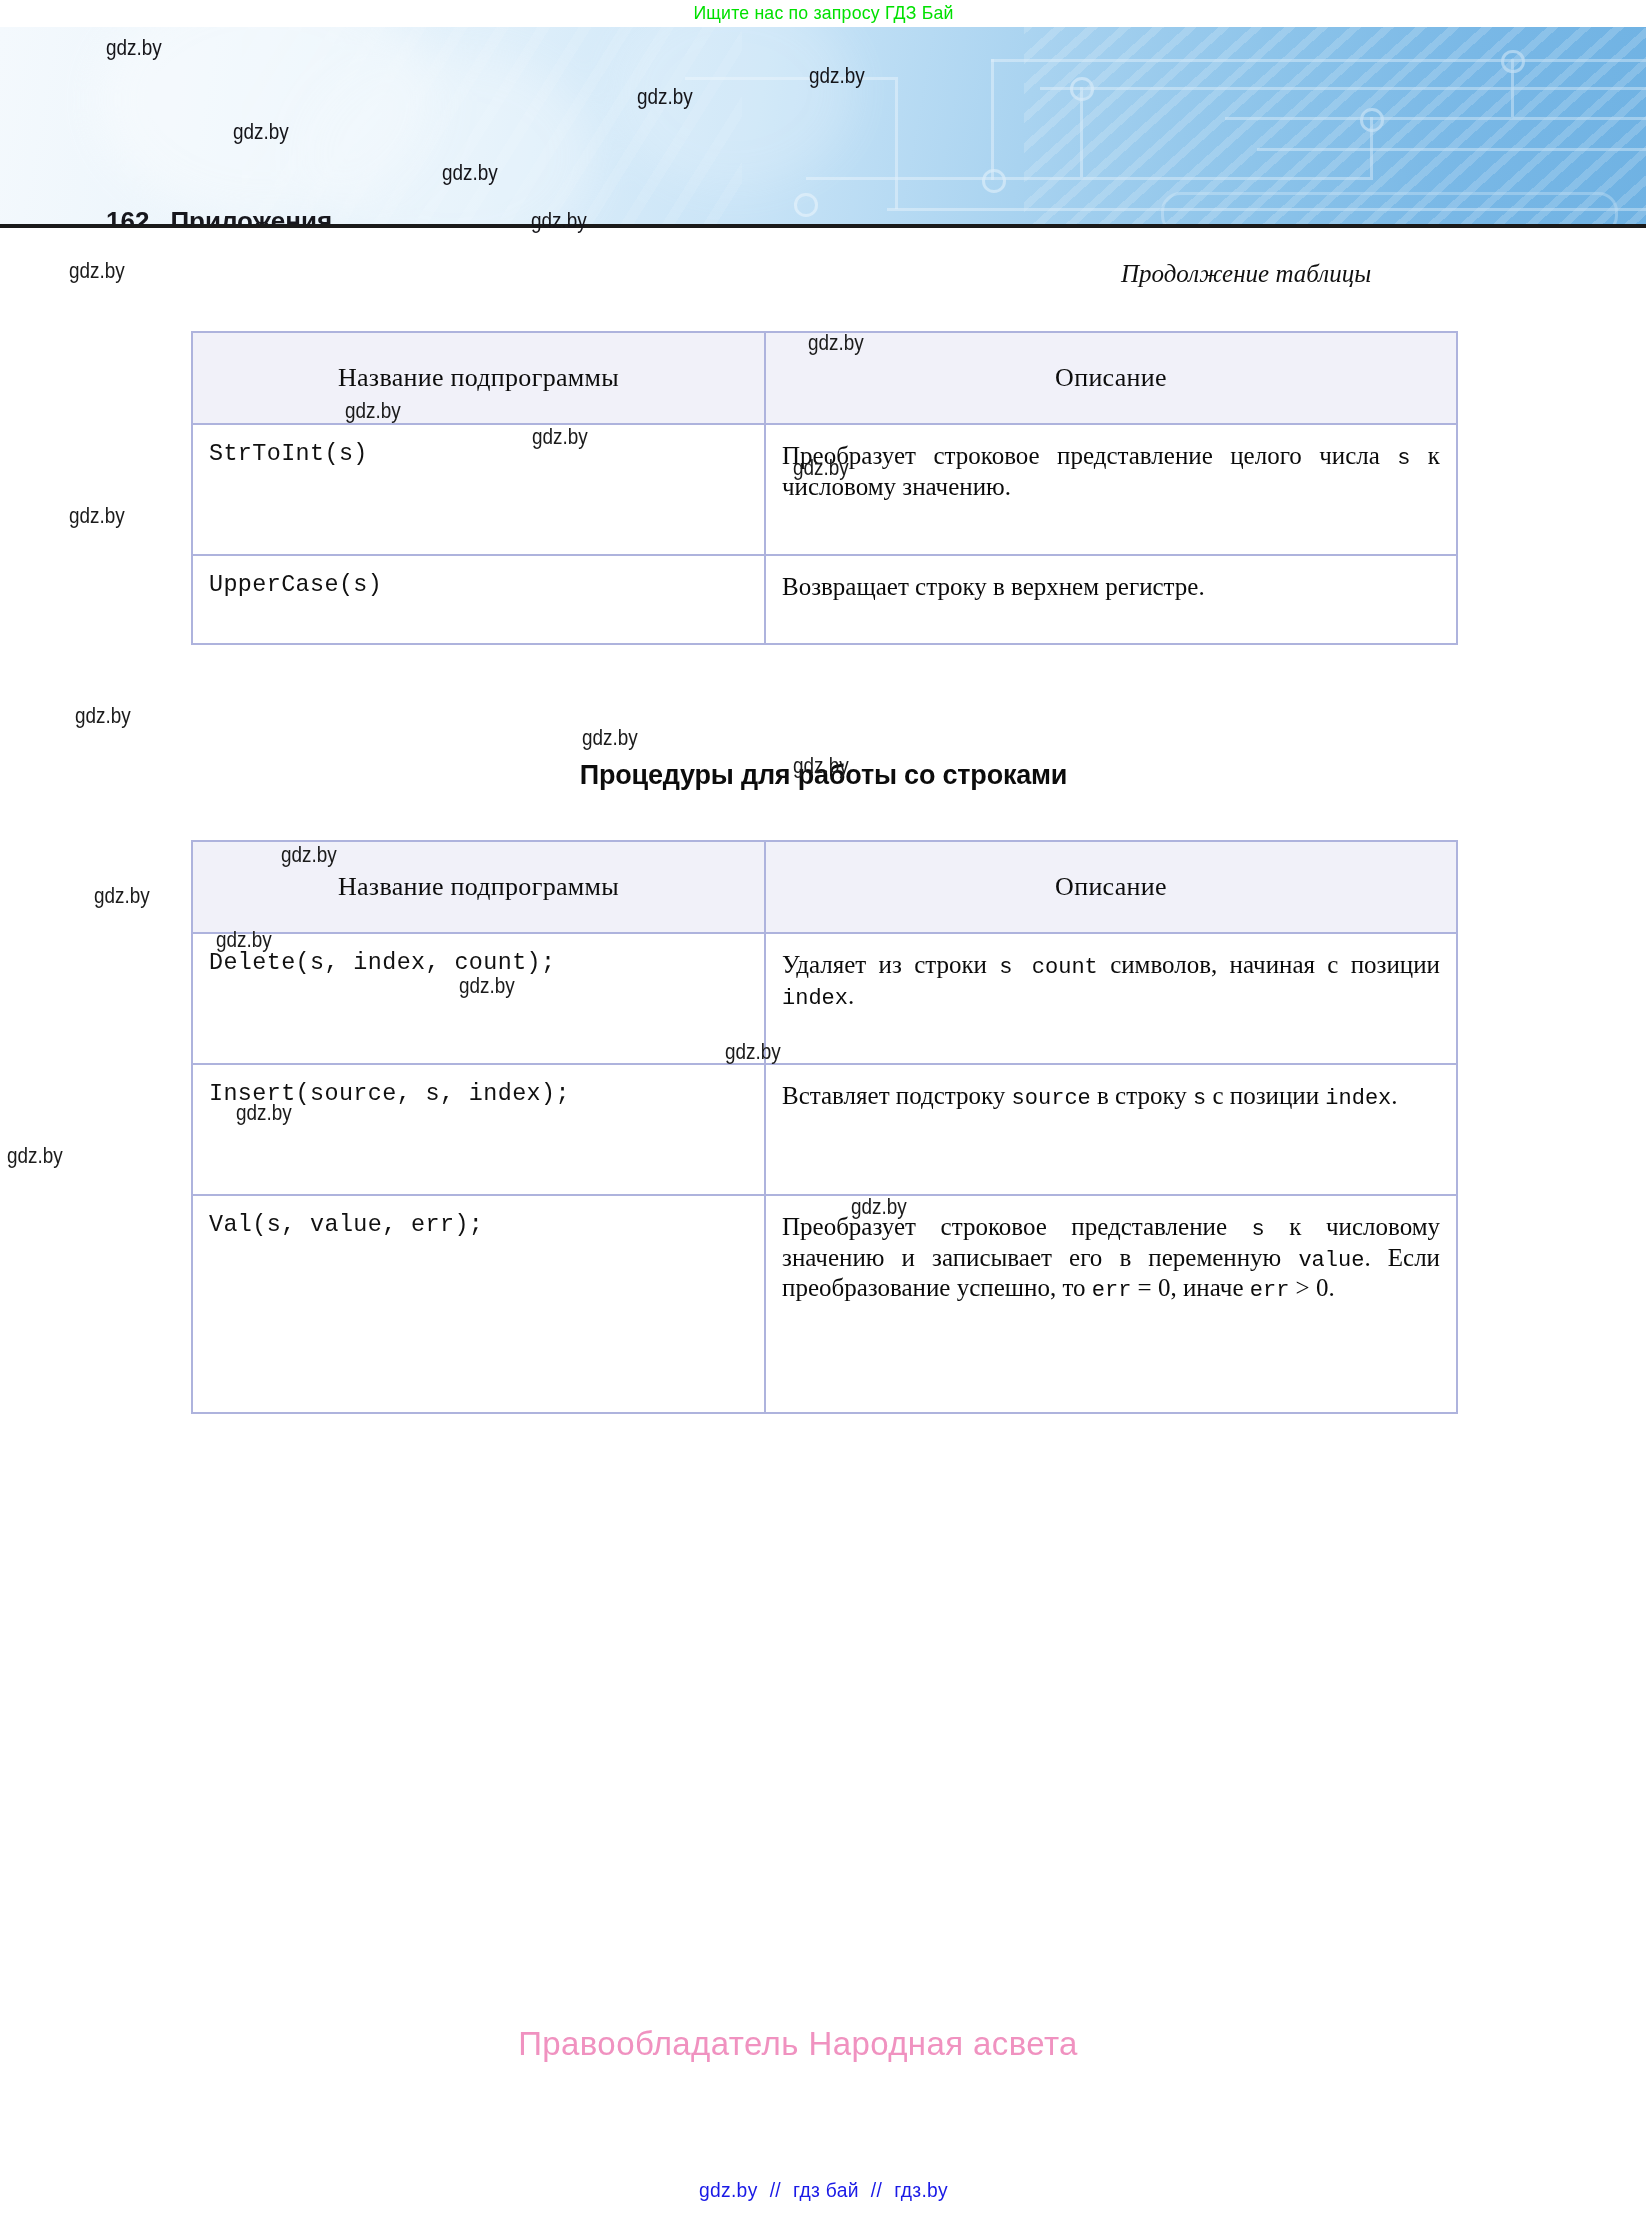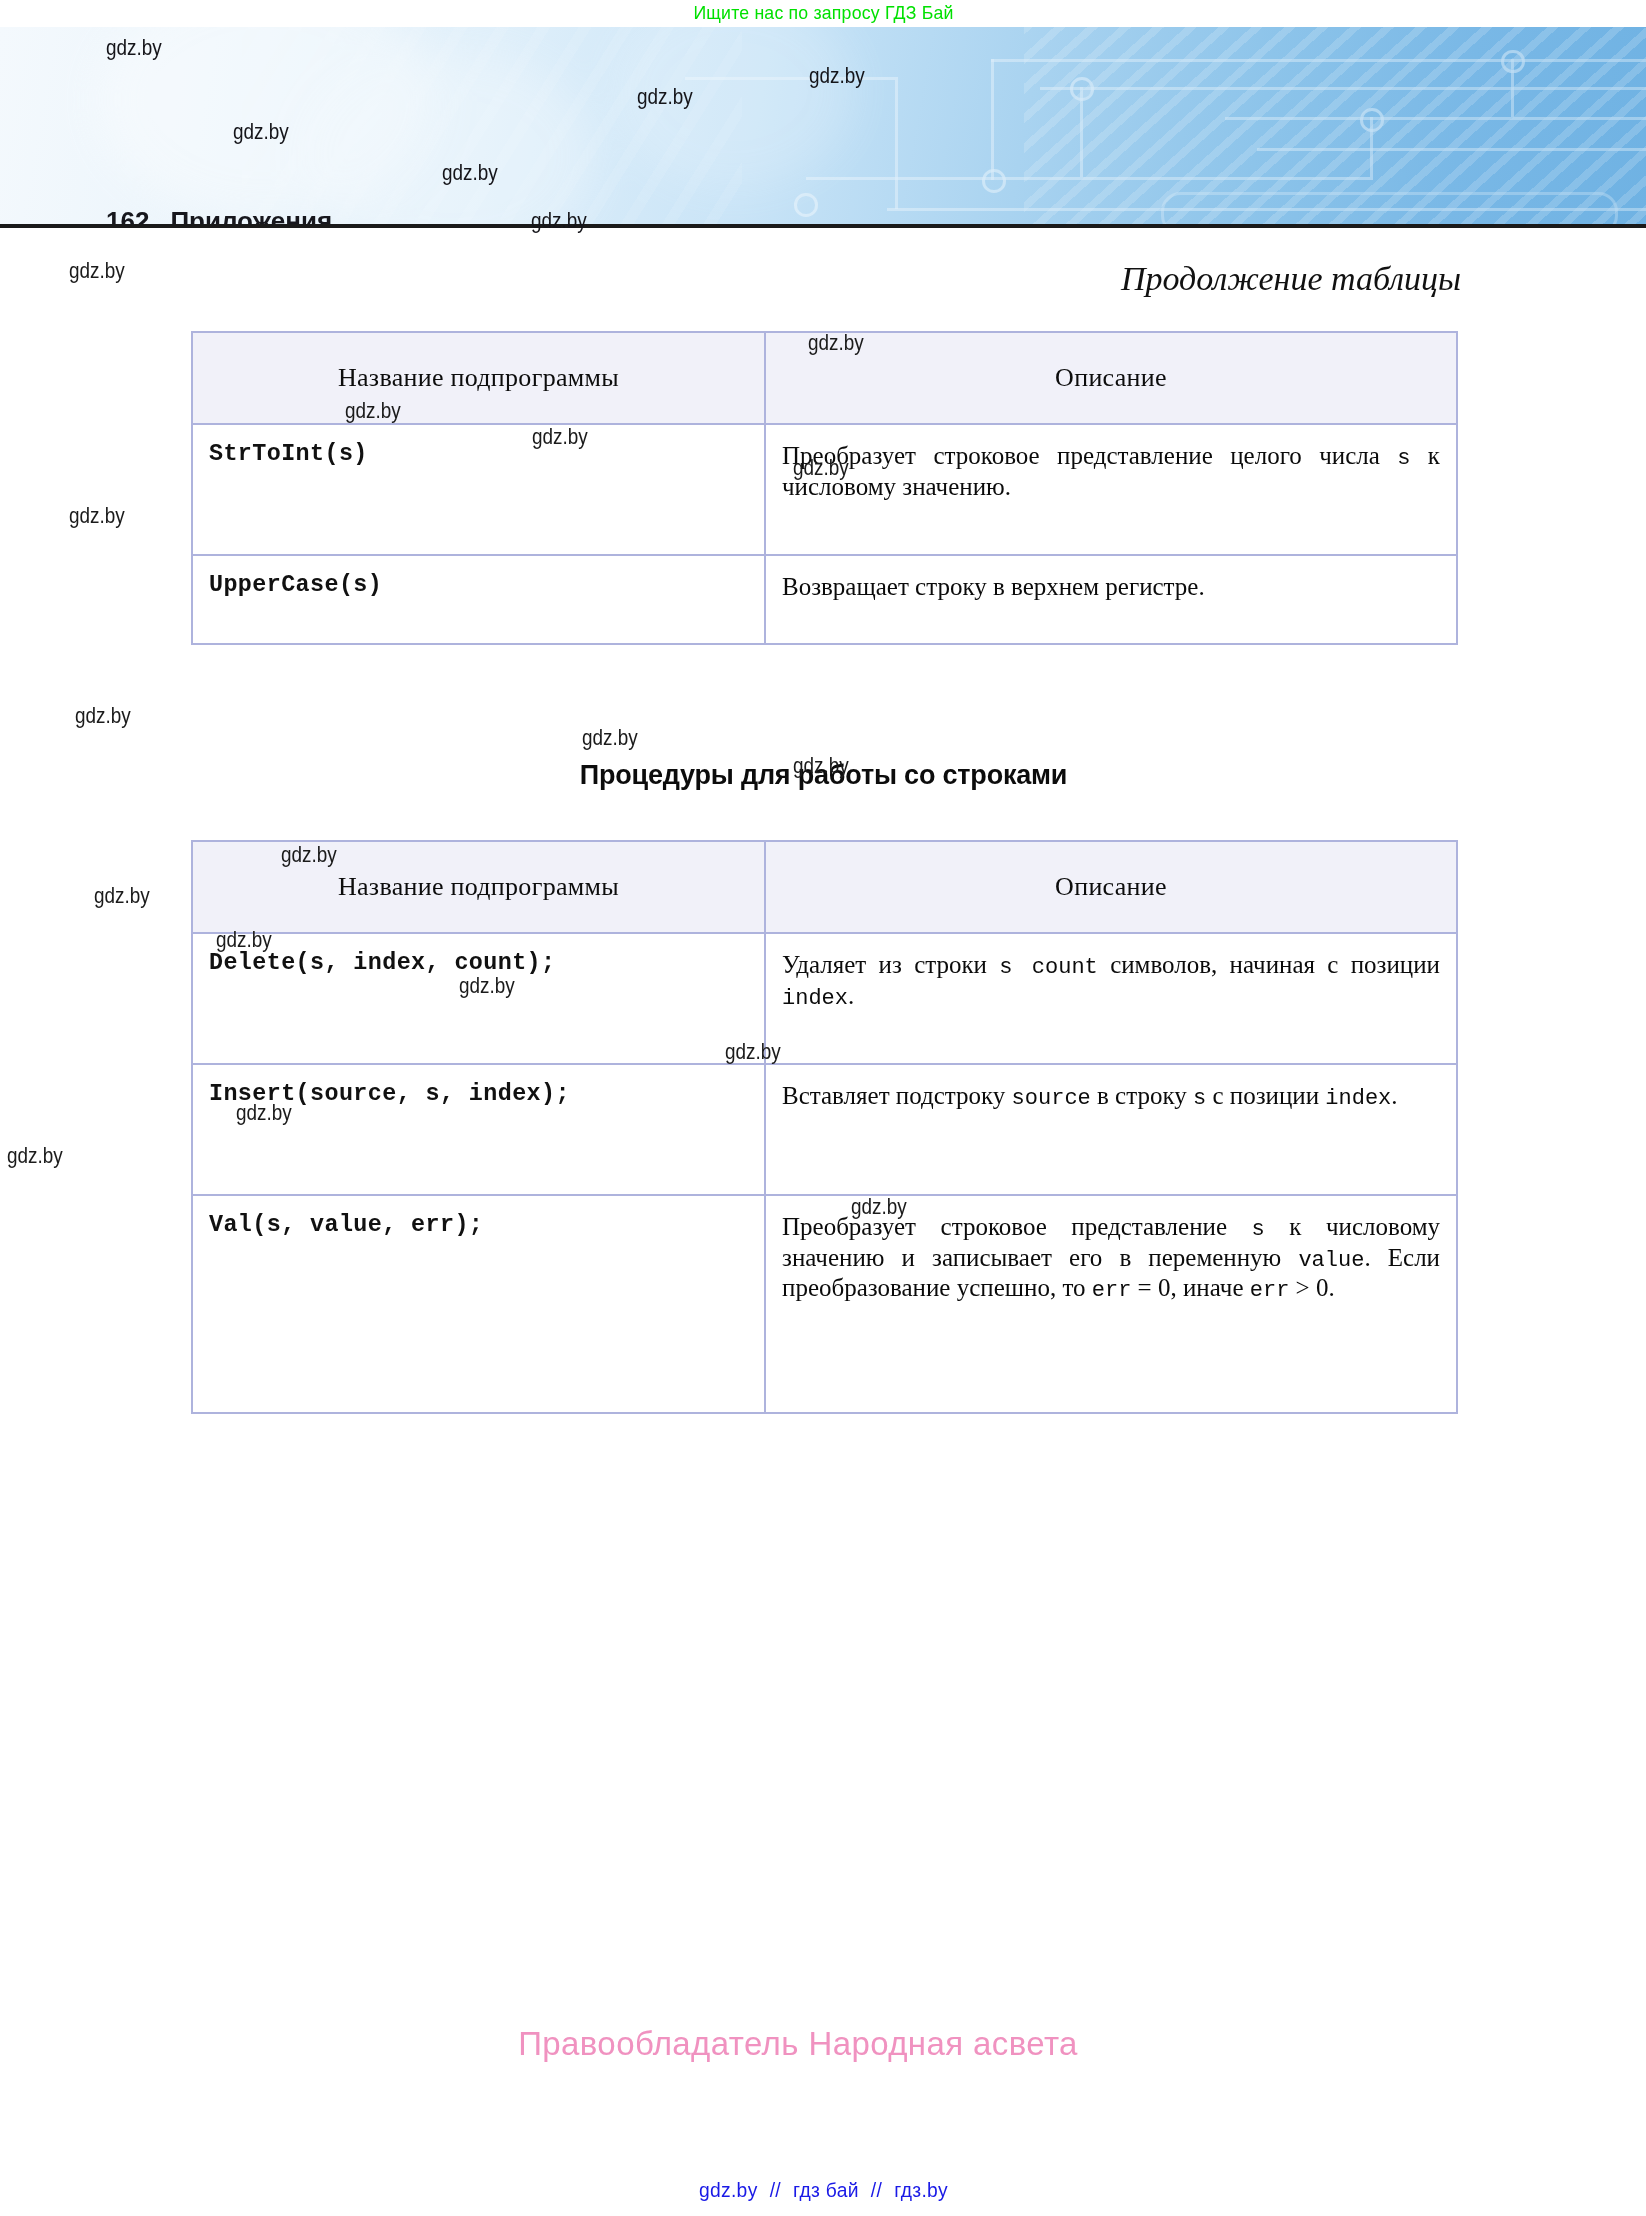--- a/index.html
+++ b/index.html
@@ -118,21 +118,21 @@
 
   
   .content { position: absolute; top: 0; left: 0; width: 1647px; z-index: 10; }
 
   .cont-note {
     position: absolute;
     left: 1121px;
     top: 260px;
     font-family: "Liberation Serif", serif;
     font-style: italic;
-    font-size: 34px;
+    font-size: 25px;
     color: #111;
     white-space: nowrap;
   }
 
   table.ptable {
     position: absolute;
     border-collapse: collapse;
     table-layout: fixed;
     background: #fff;
   }
@@ -153,21 +153,20 @@
     vertical-align: middle;
     letter-spacing: 0.3px;
   }
   td.code-cell {
     font-family: "Liberation Mono", monospace;
     font-size: 23.4px;
     color: #111;
     padding: 14.5px 0 16px 17.7px;
     letter-spacing: 0.4px;
     white-space: nowrap;
-    font-weight: bold;
   }
   td.desc-cell {
     font-family: "Liberation Serif", serif;
     font-size: 25px;
     color: #0b0b0b;
     padding: 13px 17.7px 16px 17.7px;
     line-height: 1.17;
     text-align: justify;
     text-justify: inter-word;
   }

